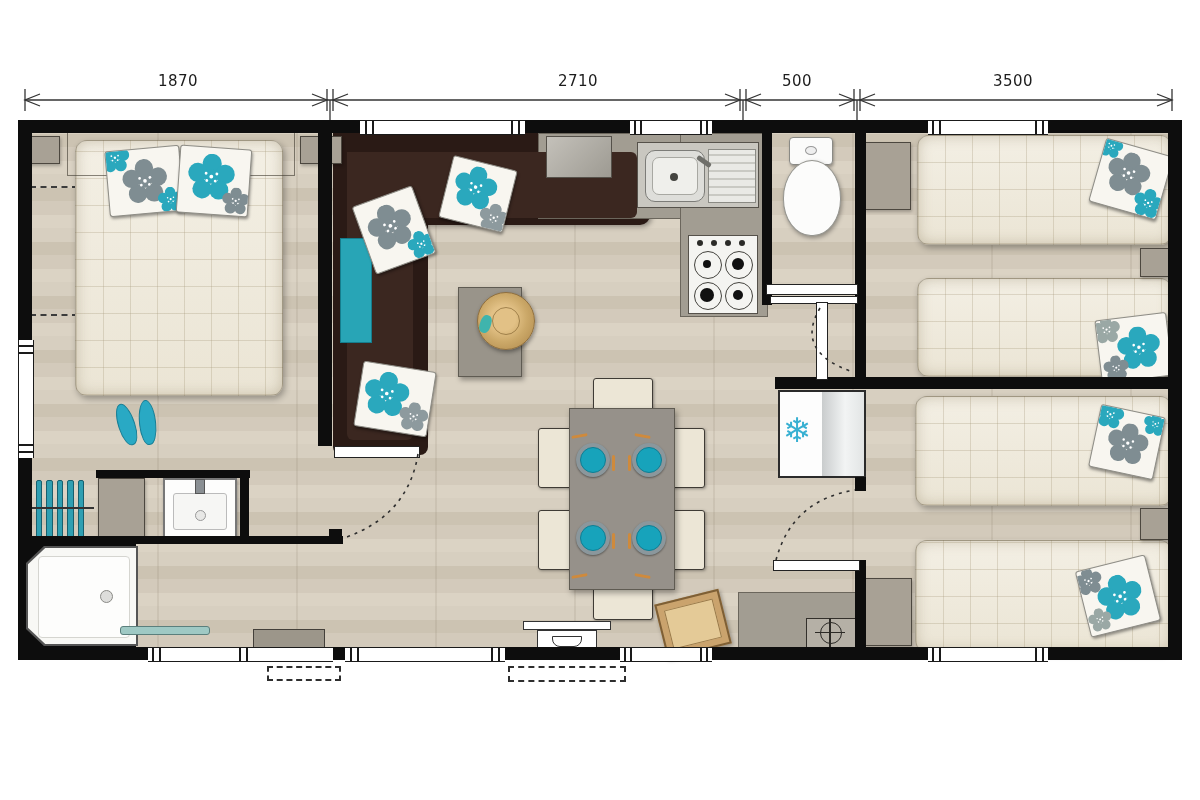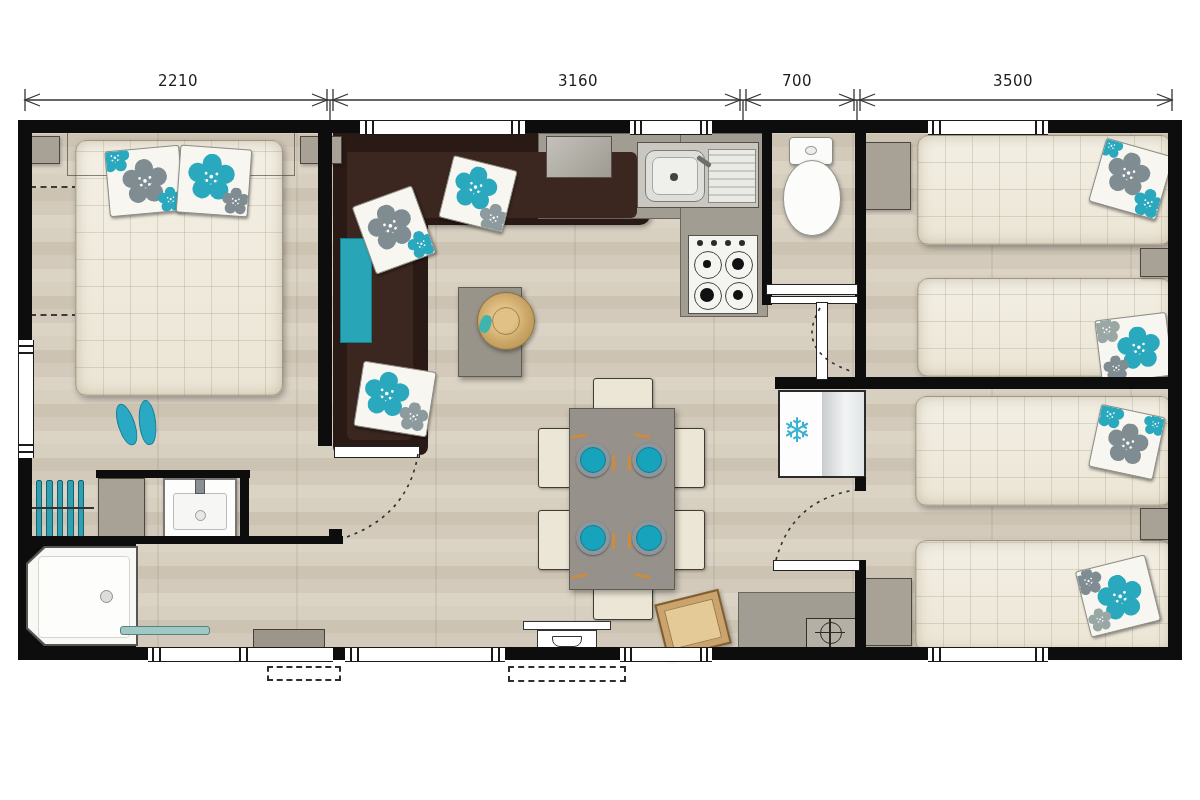--- a/index.html
+++ b/index.html
@@ -55,23 +55,23 @@
         <polyline points="40,14 25,20 40,26"></polyline>
           <polyline points="1157,14 1172,20 1157,26"></polyline>
         <polyline points="312,14 327,20 312,26"></polyline>
           <polyline points="348,14 333,20 348,26"></polyline>
         <polyline points="725,14 740,20 725,26"></polyline>
           <polyline points="761,14 746,20 761,26"></polyline>
         <polyline points="839,14 854,20 839,26"></polyline>
           <polyline points="875,14 860,20 875,26"></polyline>
       </g>
     </svg>
-    <span class="dimlabel" style="left:178px">2210</span>
-    <span class="dimlabel" style="left:578px">3160</span>
-    <span class="dimlabel" style="left:797px">700</span>
+    <span class="dimlabel" style="left:178px">1870</span>
+    <span class="dimlabel" style="left:578px">2710</span>
+    <span class="dimlabel" style="left:797px">500</span>
     <span class="dimlabel" style="left:1013px">3500</span>
   </div>
 
   <div class="floor" style="left:18px;top:120px;width:1164px;height:540px"></div>
 
   <div class="step" style="left:267px;top:666px;width:70px;height:11px"></div>
   <div class="step" style="left:508px;top:666px;width:114px;height:12px"></div>
 
   <div>
     <div class="grayunit" style="left:28px;top:136px;width:30px;height:26px"></div>

